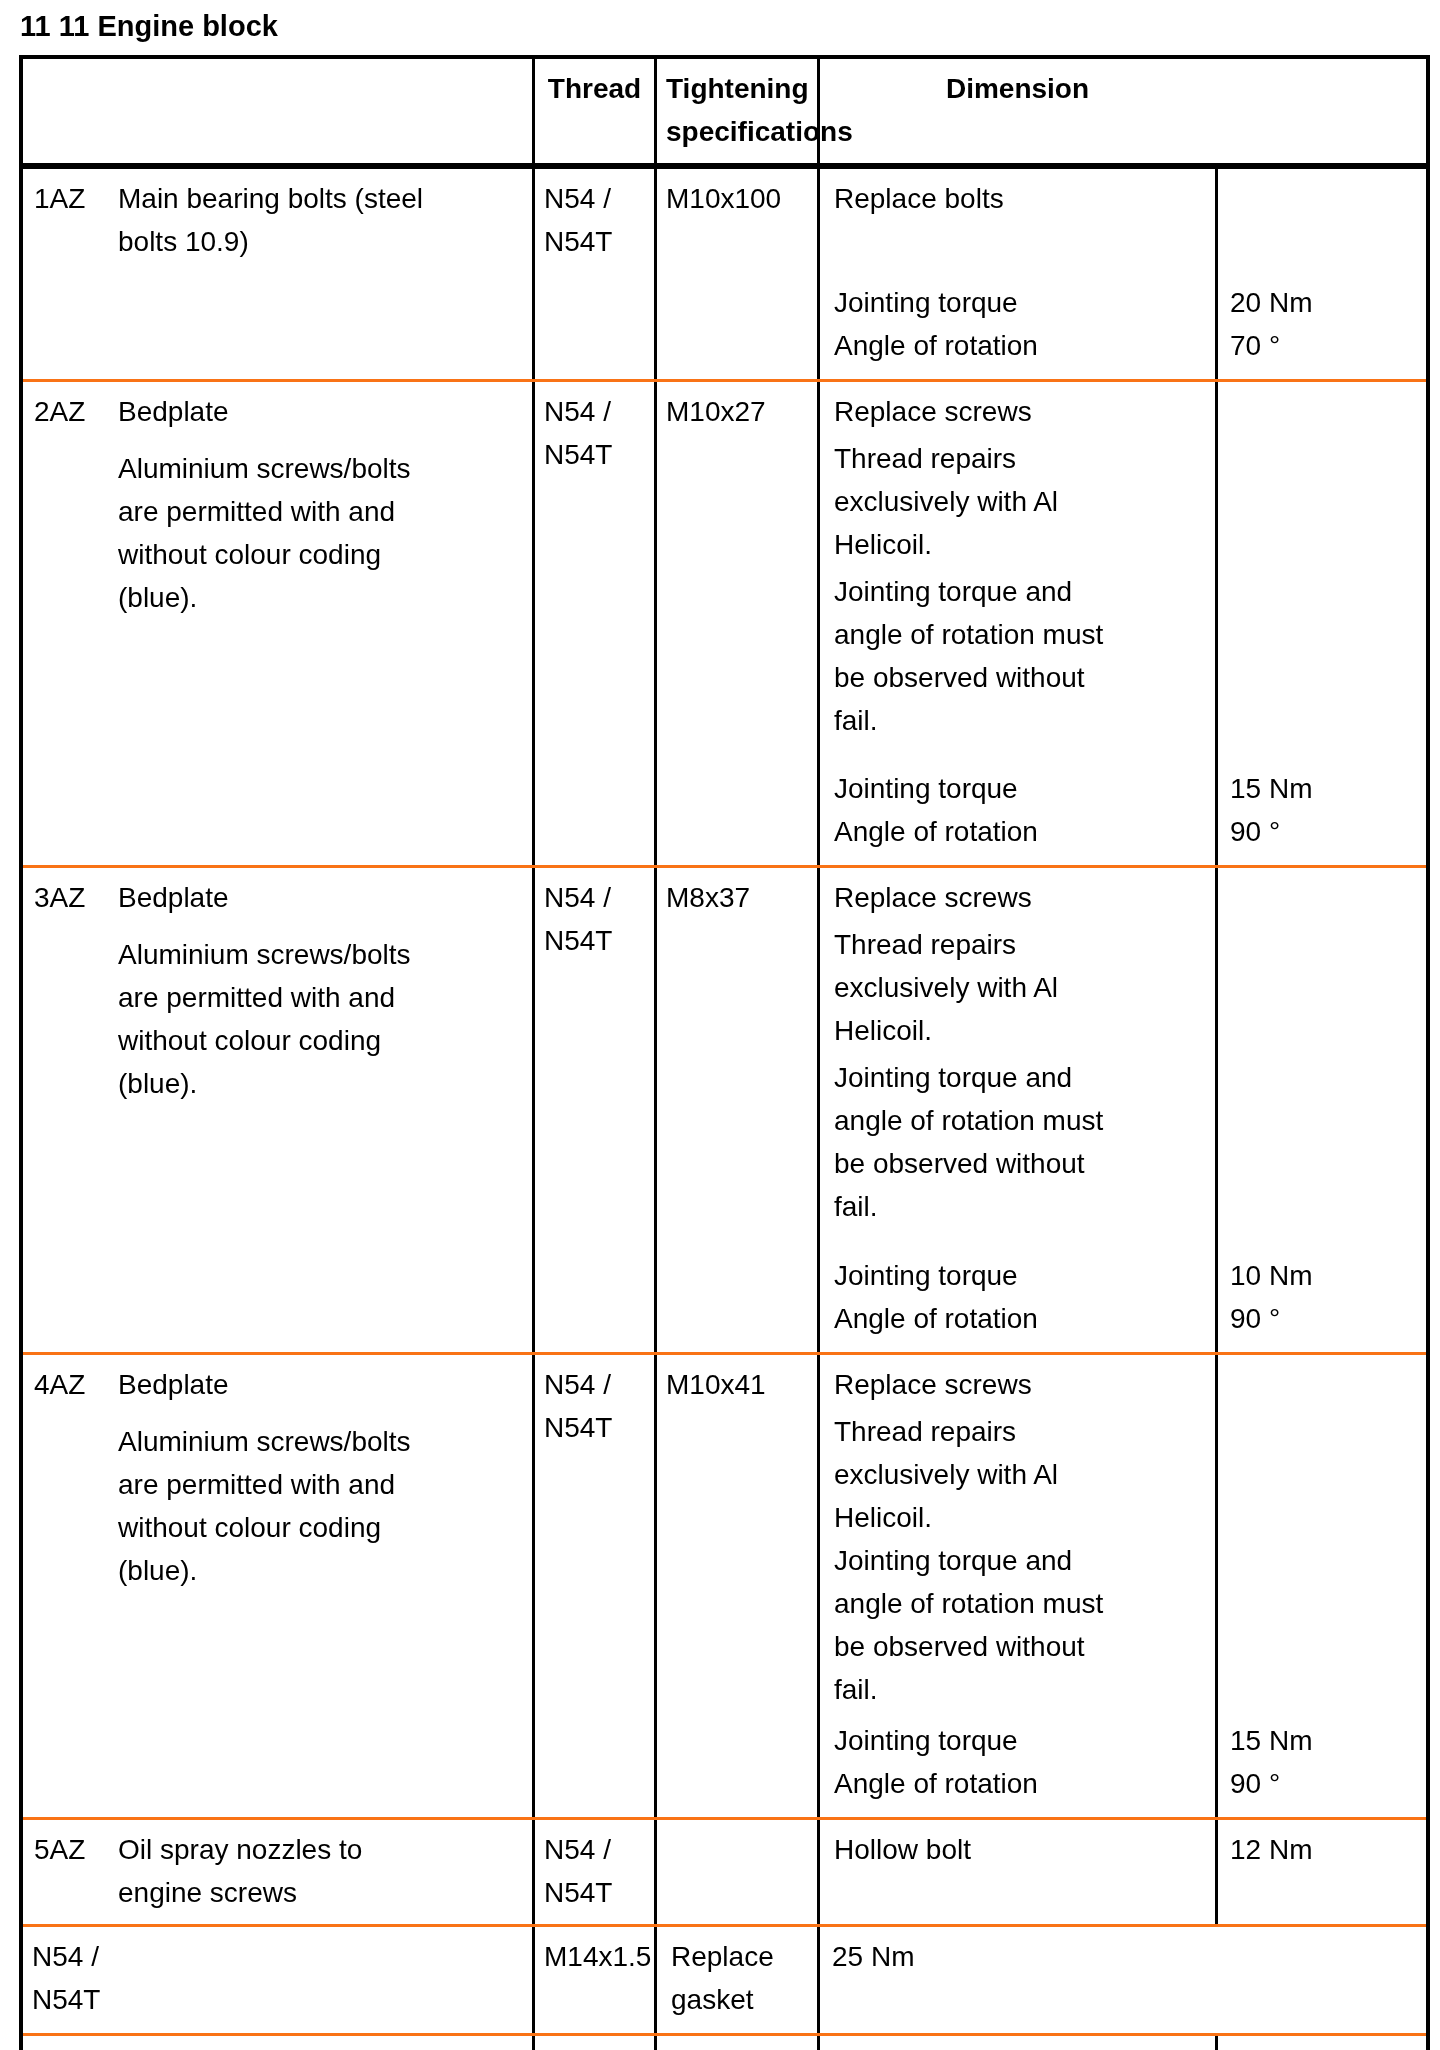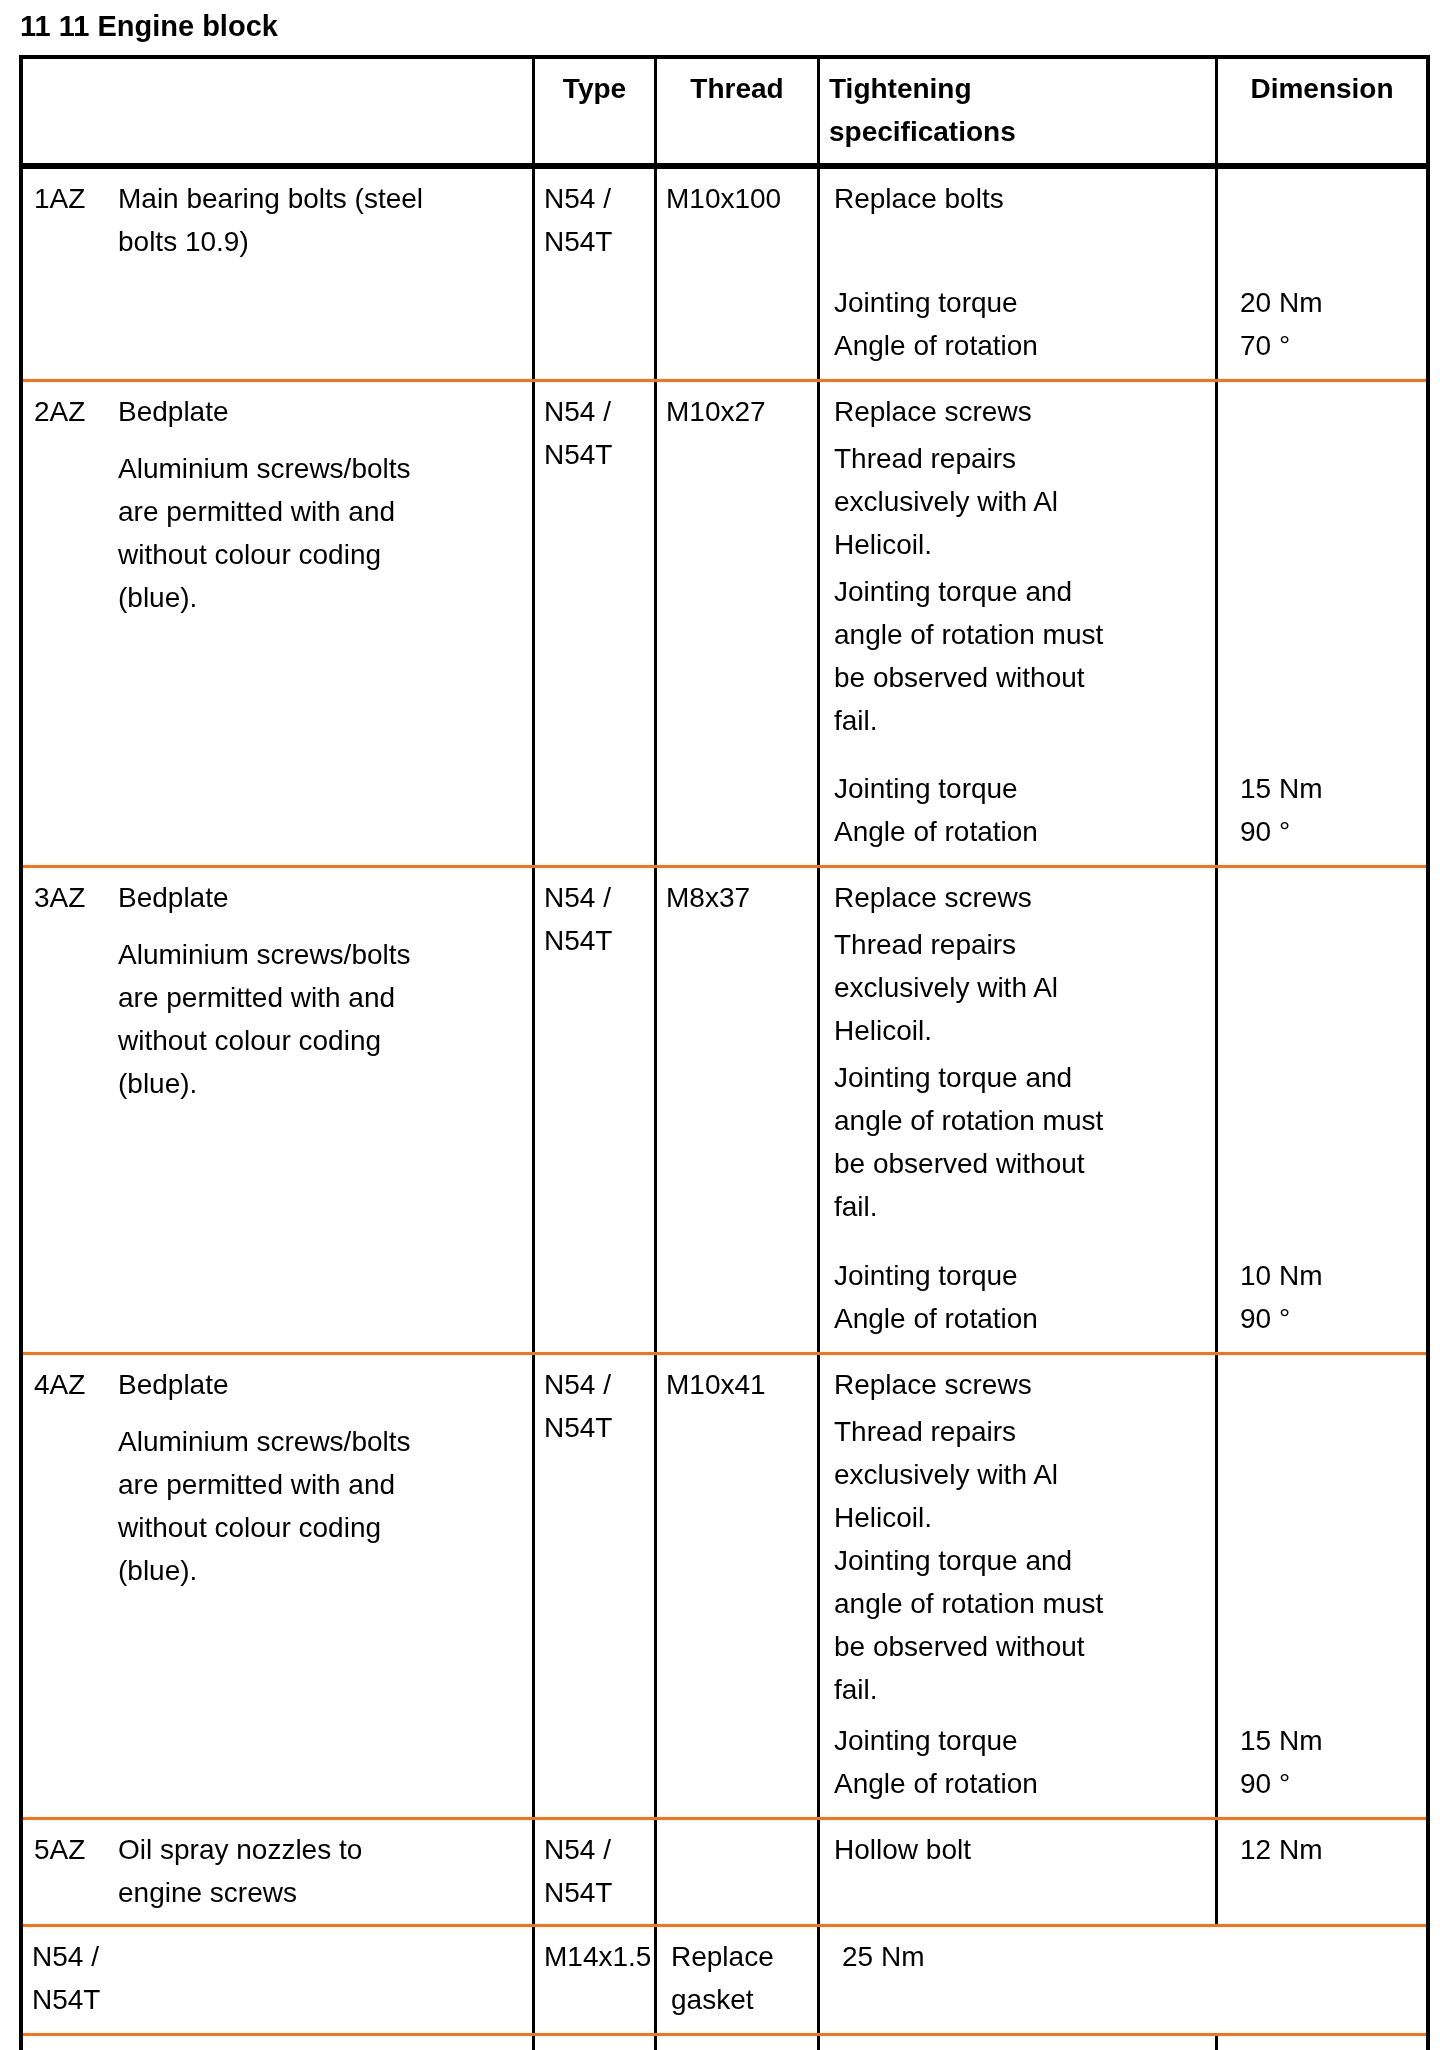--- a/index.html
+++ b/index.html
@@ -52,35 +52,34 @@
   .c-specs .para { max-width: 290px; }
   .c-specs .para + .para { margin-top: 4px; }
   .c-specs .para.no-gap { margin-top: 0; }
 
   .spec-head-text { max-width: 220px; }
 
   .kv-block { margin-top: auto; }
 
   .c-dim {
     display: flex; flex-direction: column;
-    padding-left: 22px; padding-right: 4px;
+    padding-left: 12px; padding-right: 4px;
     padding-bottom: 12px;
   }
   .dim-block { margin-top: auto; }
 </style>
 </head>
 <body>
 
 <div class="page-title">11 11 Engine block</div>
 
 <div class="spec-table">
 
   <div class="row header-row">
     <div class="c"></div>
-    <div class="c c-head center">Type</div>
     <div class="c c-head center">Thread</div>
     <div class="c c-head c-specs-head">
       <div class="spec-head-text">Tightening specifications</div>
     </div>
     <div class="c c-head center">Dimension</div>
   </div>
 
   <div class="row no-top" style="min-height:210px">
     <div class="c c-desc">
       <div class="rlabel">1AZ</div>

